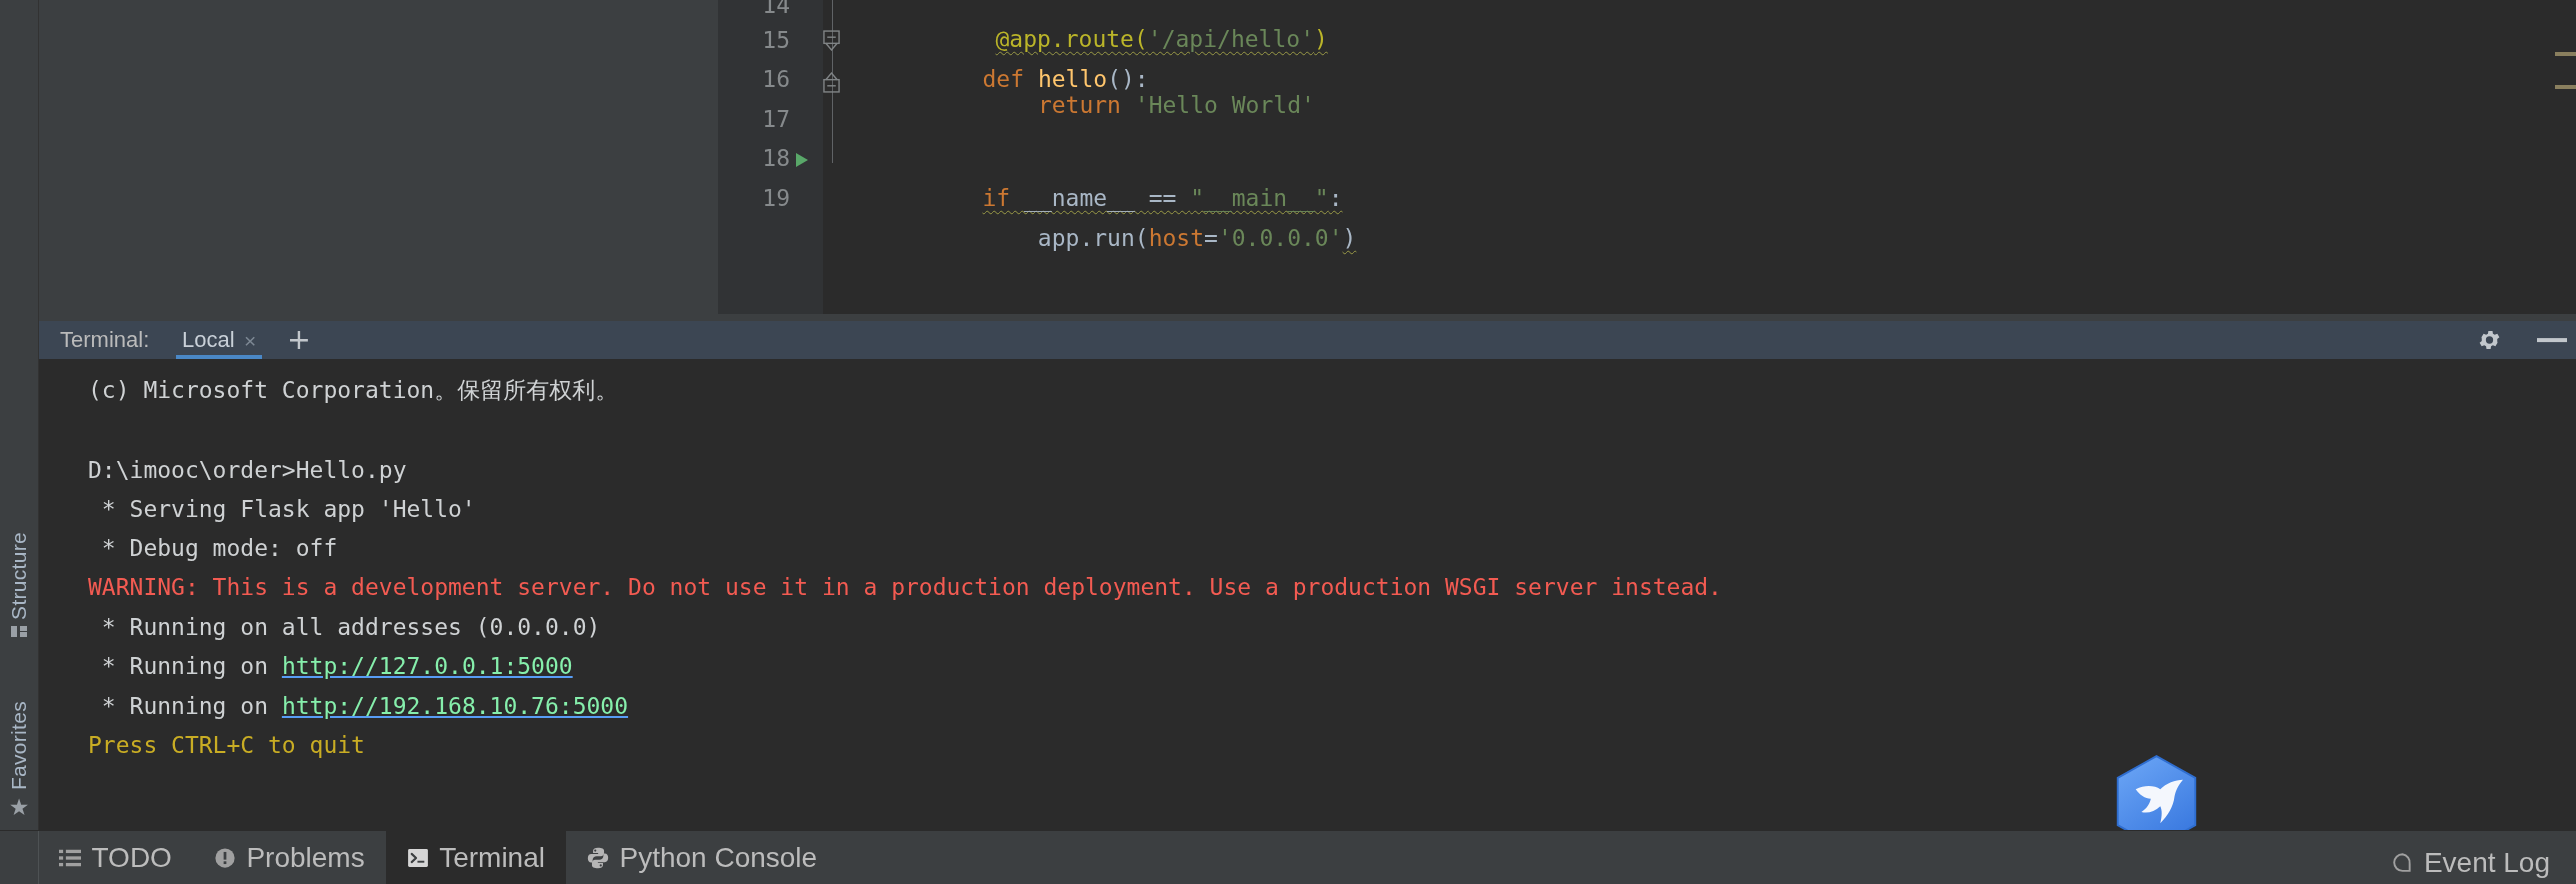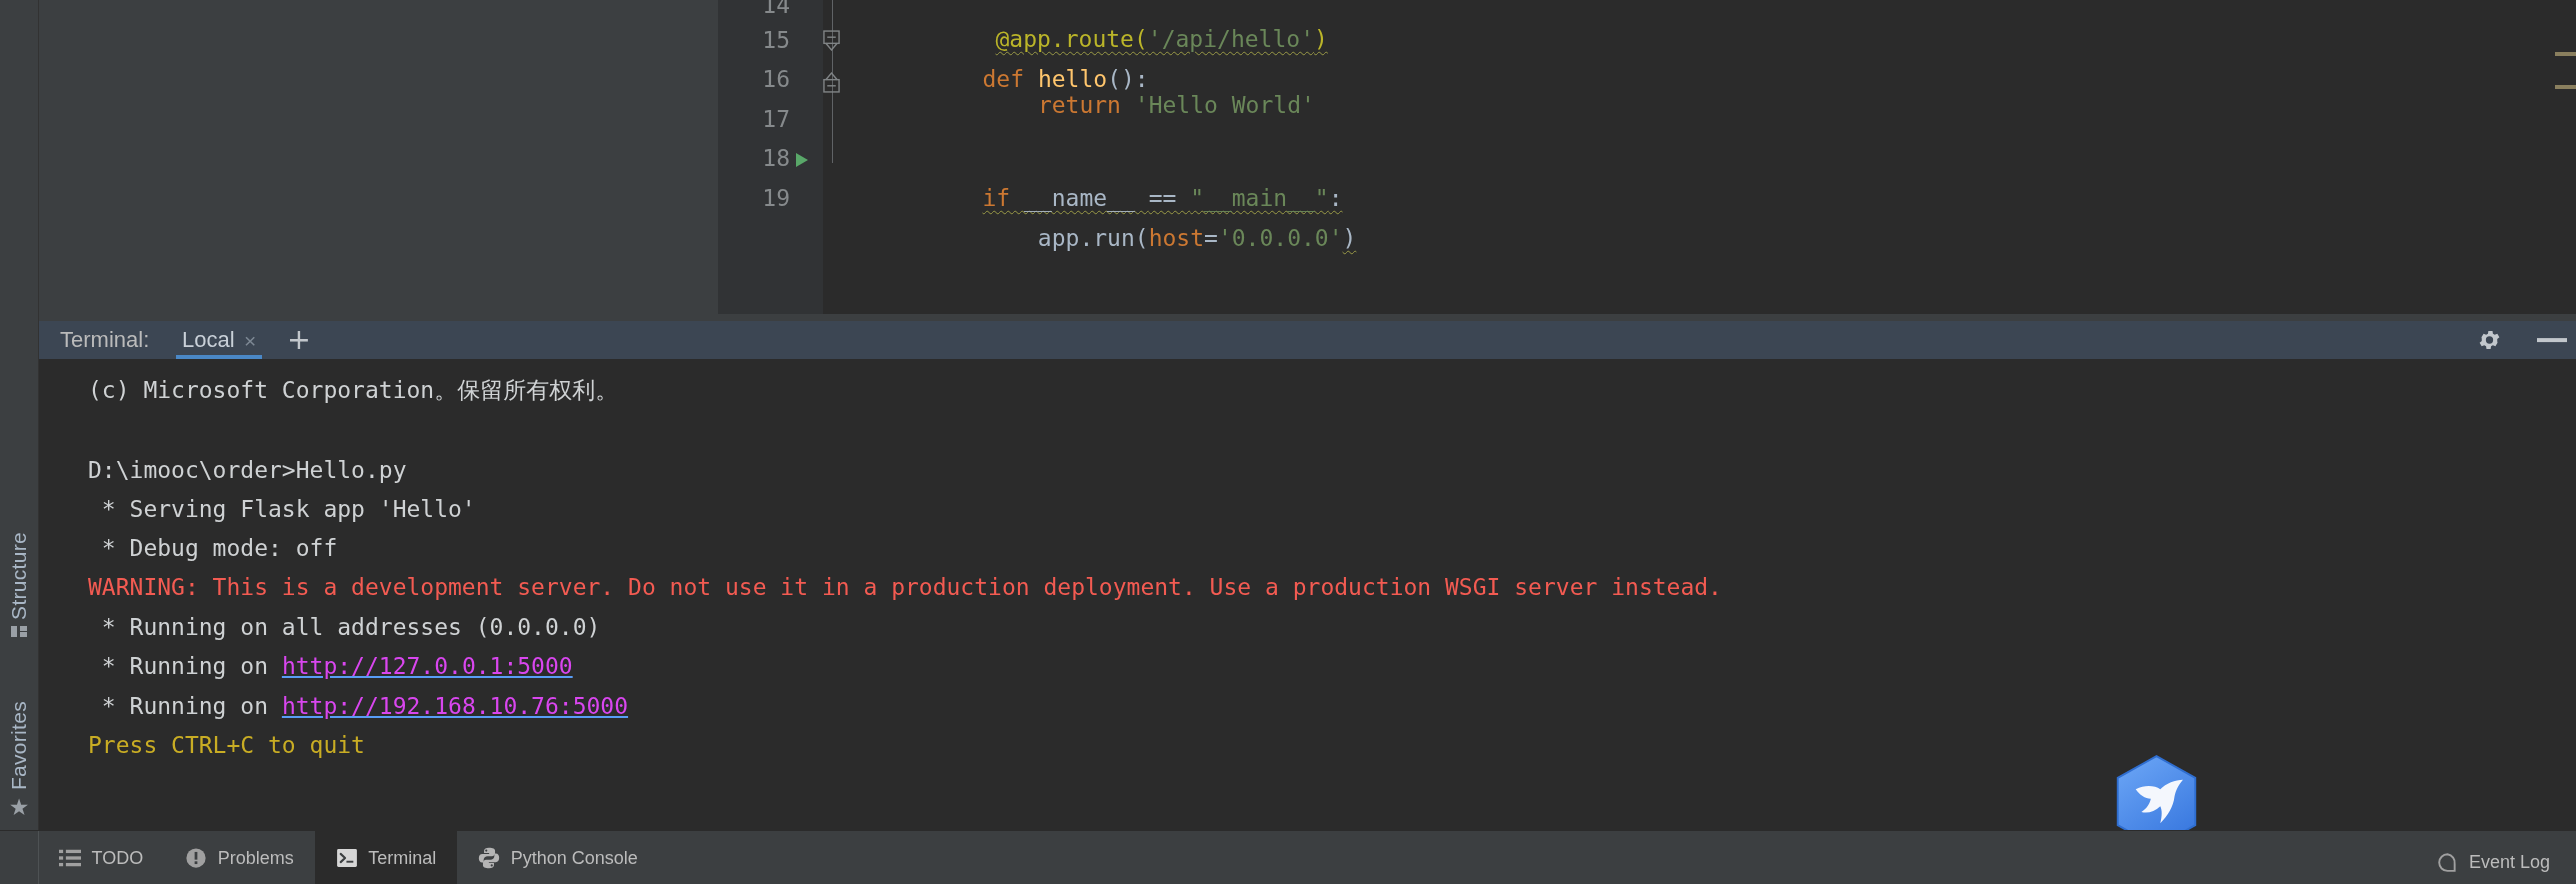--- a/index.html
+++ b/index.html
@@ -150,40 +150,40 @@
   .term-body{
     position:absolute;left:0;top:38px;right:0;bottom:0;
     background:#2b2b2b;overflow:hidden;
   }
   .tline{
     position:absolute;left:49px;
     font-family:"DejaVu Sans Mono","Liberation Mono",monospace;
     font-size:23px;line-height:40px;white-space:pre;color:#cfd2d4;
   }
   .c-warn{color:#f35b52;}
-  .c-link{color:#d946ef;text-decoration:underline;text-decoration-color:#589df6;}
+  .c-link{color:#86efac;text-decoration:underline;text-decoration-color:#589df6;}
   .c-yellow{color:#c9ad24;}
   .term-logo{
     position:absolute;left:2074px;top:394px;width:87px;height:97px;
   }
 
   
   .statusbar{
     position:absolute;left:0;bottom:0;width:2576px;height:54px;
     background:#3c3f41;border-top:1px solid #2b2b2b;
   }
   .status-left{
     position:absolute;left:38px;top:0;height:54px;display:flex;align-items:stretch;
   }
   .sb-item{
     display:flex;align-items:center;gap:10.5px;padding:0 21px;height:54px;
     cursor:default;
   }
   .sb-item.active{background:#2b2b2b;justify-content:center;}
-  .sb-label{font-size:18px;color:#bcbcbc;}
+  .sb-label{font-size:28px;color:#bcbcbc;}
   .sb-ico{width:22px;height:22px;display:block;flex:none;}
   .status-right{
     position:absolute;right:26px;top:0;height:63px;display:flex;align-items:center;gap:10.5px;
   }
   .sb-sep{
     position:absolute;left:0;top:0;width:1px;height:54px;background:#4e5254;
   }
 </style>
 </head>
 <body>

